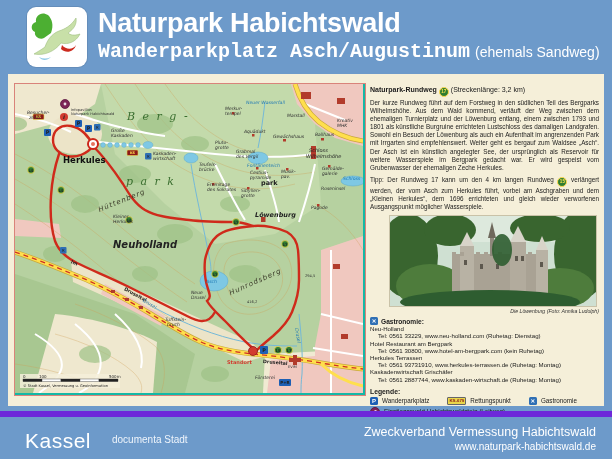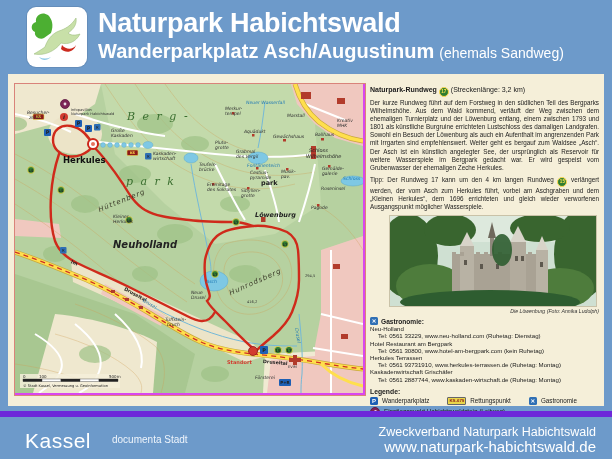--- a/index.html
+++ b/index.html
@@ -2,25 +2,25 @@
 <html><head>
 <meta charset="utf-8">
 <style>
   html,body{margin:0;padding:0;}
   body{width:612px;height:459px;position:relative;background:#6d9aca;font-family:"Liberation Sans",sans-serif;overflow:hidden;}
   .board{position:absolute;inset:0;padding-left:32px;}
   
   .logo-box{position:absolute;left:27px;top:7px;width:60px;height:60px;background:#fff;border-radius:9px;box-shadow:0 0 0 1px rgba(0,0,0,.08);}
   .title1{position:absolute;left:98px;top:8px;font-size:27px;font-weight:bold;color:#fff;letter-spacing:-.3px;white-space:nowrap;}
   .title2{position:absolute;left:98px;top:40px;color:#fff;white-space:nowrap;}
-  .title2 .main{font-size:20px;font-weight:bold;}
+  .title2 .main{font-size:20px;font-weight:bold;font-family:Liberation Mono, monospace;}
   .title2 .note{font-size:14px;font-weight:normal;margin-left:5px;}
   
   .panel{position:absolute;left:8px;top:74px;width:596px;height:332px;background:#f5efd9;}
-  .map-wrap{position:absolute;left:6px;top:9px;width:350px;height:311px;border:1px solid #d9837a;background:#d946ef;}
+  .map-wrap{position:absolute;left:6px;top:9px;width:350px;height:311px;border:1px solid #d9837a;background:#14b8a6;}
   
   .col{position:absolute;left:362px;top:11px;width:229px;color:#1b1b1b;}
   .art-head{font-size:7px;font-weight:bold;line-height:9px;}
   .art-head .plain{font-weight:normal;}
   .rb{display:inline-block;width:8px;height:8px;line-height:8px;border-radius:50%;background:#2e7d32;border:1px solid #ffd94d;color:#ffe14d;font-size:4.6px;font-weight:bold;text-align:center;vertical-align:-1px;}
   .para{font-size:6.3px;line-height:8.1px;text-align:justify;margin:2px 0 0 0;}
   .tip{margin-top:4px;}
   .photo-wrap{margin:4px 0 0 19px;width:206px;height:90px;border:1px solid #c9c2a8;}
   .photo-cap{font-size:5.2px;font-style:italic;color:#333;text-align:right;margin-top:1px;}
   .gastro{margin-top:3px;}
@@ -35,21 +35,21 @@
   .icon-rescue{display:inline-block;background:#e9d64a;border:.5px solid #666;color:#8c1a1a;font-size:4.4px;font-weight:bold;line-height:6px;padding:0 1px;border-radius:1px;}
   .icon-gastro{display:inline-block;width:8px;height:8px;background:#2f6fb4;color:#fff;font-size:5.5px;font-weight:bold;text-align:center;line-height:8px;border-radius:1.5px;}
   .icon-entry{display:inline-block;width:8px;height:8px;border-radius:50%;background:#7d2456;border:1px solid #5d1840;position:relative;}
   .icon-entry::after{content:"";position:absolute;left:2.5px;top:2.5px;width:3px;height:3px;border-radius:50%;background:#e9dce4;}
   
   .footer{position:absolute;left:0;right:0;top:411px;height:48px;border-top:6px solid #6d28d9;}
   .kassel{position:absolute;left:25px;top:12px;color:#fff;font-size:21px;letter-spacing:.5px;}
   .kassel-sub{position:absolute;left:112px;top:17px;color:#eef4fb;font-size:10px;}
   .footer-right{position:absolute;right:16px;top:8px;text-align:right;color:#fff;}
   .footer-right .l1{font-size:12.5px;line-height:15px;}
-  .footer-right .l2{font-size:15px;line-height:14px;}
+  .footer-right .l2{font-size:10px;line-height:14px;}
   
   svg text{font-family:"DejaVu Sans",sans-serif;fill:#222;}
   .t-poi{font-size:4.5px;font-style:italic;fill:#333;}
   .t-water{font-size:4.6px;font-style:italic;fill:#1f78b4;}
   .t-big-serif{font-family:"DejaVu Serif",serif;font-size:11px;font-style:italic;fill:#3a6e2f;letter-spacing:2px;}
   .t-bold{font-size:8.5px;font-weight:bold;fill:#111;}
   .t-area{font-size:7px;font-style:italic;fill:#3a3a28;letter-spacing:1px;}
   .t-red{font-size:5px;font-weight:bold;fill:#d23b2f;}
   .t-micro{font-size:3.6px;fill:#333;}
   .badge-txt{font-size:3.4px;font-weight:bold;fill:#ffe14d;}
@@ -428,17 +428,17 @@
           <span>Einstiegspunkt Habichtswaldsteig (Leitweg)</span>
         </div>
       </div>
     </div>
   </div>
 
   <div class="footer">
     <div class="kassel">Kassel</div>
     <div class="kassel-sub">documenta Stadt</div>
     <div class="footer-right">
-      <div class="l1">Zweckverband Naturpark Habichtswald</div>
+      <div class="l1">Zweckverband Vermessung Habichtswald</div>
       <div class="l2">www.naturpark-habichtswald.de</div>
     </div>
   </div>
 </div>
 
 </body></html>

